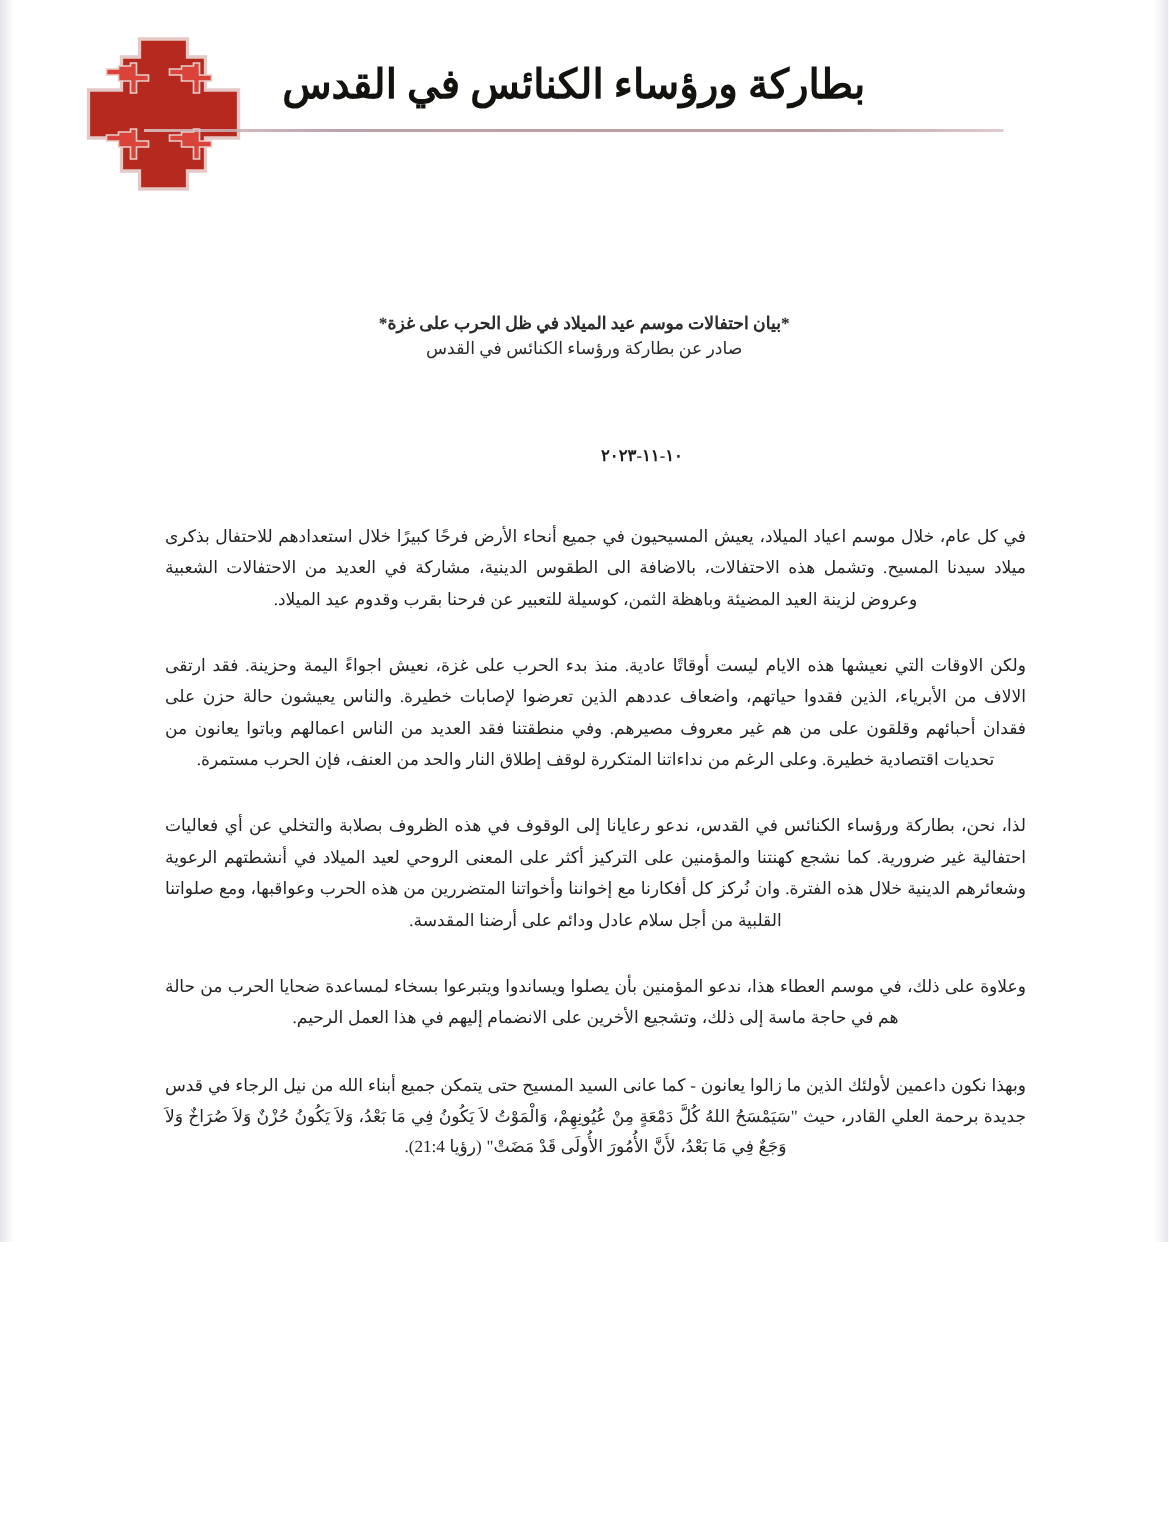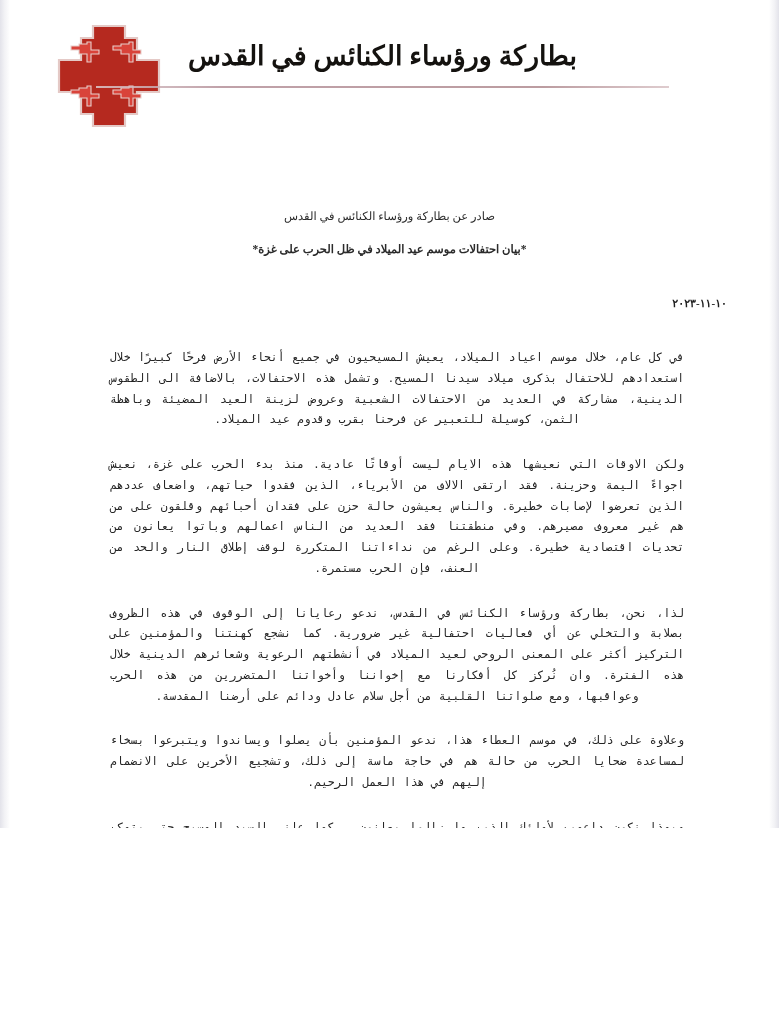--- a/index.html
+++ b/index.html
@@ -90,21 +90,21 @@
     padding-left: 100px;
   }
   .intro-line.issuer { margin-bottom: 16px; }
   .intro-line.subject { font-weight: 600; }
 
   .date-line {
     position: absolute;
     top: 297px;
     left: 0;
     right: 0;
-    text-align: right;
+    text-align: center;
     padding-right: 52px;
     padding-left: 100px;
     direction: rtl;
     font-size: 11px;
     font-weight: 700;
     color: #1d1d1d;
     letter-spacing: .6px;
     margin-left: 29px;
   }
 
@@ -117,21 +117,20 @@
     direction: rtl;
   }
   .para {
     font-size: 11.4px;
     line-height: 1.82;
     color: #242424;
     text-align: justify;
     text-align-last: center;
     margin: 0 0 24px 16px;
     word-spacing: .3px;
-    font-family: Liberation Mono, monospace;
   }
   .para.last { margin-bottom: 0; }
 </style>
 </head>
 <body>
 
 <div class="page">
 
   <div class="edge-left"></div>
   <div class="edge-right"></div>
@@ -162,22 +161,22 @@
       </svg>
     </div>
 
     <div class="title-block">
       <div class="doc-title">بطاركة ورؤساء الكنائس في القدس</div>
       <div class="title-rule"></div>
     </div>
   </div>
 
   <div class="intro">
+    <div class="intro-line subject">*بيان احتفالات موسم عيد الميلاد في ظل الحرب على غزة*</div>
     <div class="intro-line issuer">صادر عن بطاركة ورؤساء الكنائس في القدس</div>
-    <div class="intro-line subject">*بيان احتفالات موسم عيد الميلاد في ظل الحرب على غزة*</div>
   </div>
 
   <div class="date-line">١٠-١١-٢٠٢٣</div>
 
   <div class="body-wrap">
     <p class="para">في كل عام، خلال موسم اعياد الميلاد، يعيش المسيحيون في جميع أنحاء الأرض فرحًا كبيرًا خلال استعدادهم للاحتفال بذكرى ميلاد سيدنا المسيح. وتشمل هذه الاحتفالات، بالاضافة الى الطقوس الدينية، مشاركة في العديد من الاحتفالات الشعبية وعروض لزينة العيد المضيئة وباهظة الثمن، كوسيلة للتعبير عن فرحنا بقرب وقدوم عيد الميلاد.</p>
     <p class="para">ولكن الاوقات التي نعيشها هذه الايام ليست أوقاتًا عادية. منذ بدء الحرب على غزة، نعيش اجواءً اليمة وحزينة. فقد ارتقى الالاف من الأبرياء، الذين فقدوا حياتهم، واضعاف عددهم الذين تعرضوا لإصابات خطيرة. والناس يعيشون حالة حزن على فقدان أحبائهم وقلقون على من هم غير معروف مصيرهم. وفي منطقتنا فقد العديد من الناس اعمالهم وباتوا يعانون من تحديات اقتصادية خطيرة. وعلى الرغم من نداءاتنا المتكررة لوقف إطلاق النار والحد من العنف، فإن الحرب مستمرة.</p>
     <p class="para">لذا، نحن، بطاركة ورؤساء الكنائس في القدس، ندعو رعايانا إلى الوقوف في هذه الظروف بصلابة والتخلي عن أي فعاليات احتفالية غير ضرورية. كما نشجع كهنتنا والمؤمنين على التركيز أكثر على المعنى الروحي لعيد الميلاد في أنشطتهم الرعوية وشعائرهم الدينية خلال هذه الفترة. وان نُركز كل أفكارنا مع إخواننا وأخواتنا المتضررين من هذه الحرب وعواقبها، ومع صلواتنا القلبية من أجل سلام عادل ودائم على أرضنا المقدسة.</p>
     <p class="para">وعلاوة على ذلك، في موسم العطاء هذا، ندعو المؤمنين بأن يصلوا ويساندوا ويتبرعوا بسخاء لمساعدة ضحايا الحرب من حالة هم في حاجة ماسة إلى ذلك، وتشجيع الأخرين على الانضمام إليهم في هذا العمل الرحيم.</p>
     <p class="para last">وبهذا نكون داعمين لأولئك الذين ما زالوا يعانون - كما عانى السيد المسيح  حتى يتمكن جميع أبناء الله من نيل الرجاء في قدس جديدة برحمة العلي القادر، حيث "سَيَمْسَحُ اللهُ كُلَّ دَمْعَةٍ مِنْ عُيُونِهِمْ، وَالْمَوْتُ لاَ يَكُونُ فِي مَا بَعْدُ، وَلاَ يَكُونُ حُزْنٌ وَلاَ صُرَاخٌ وَلاَ وَجَعٌ فِي مَا بَعْدُ، لأَنَّ الأُمُورَ الأُولَى قَدْ مَضَتْ" (رؤيا 21:4).</p>

